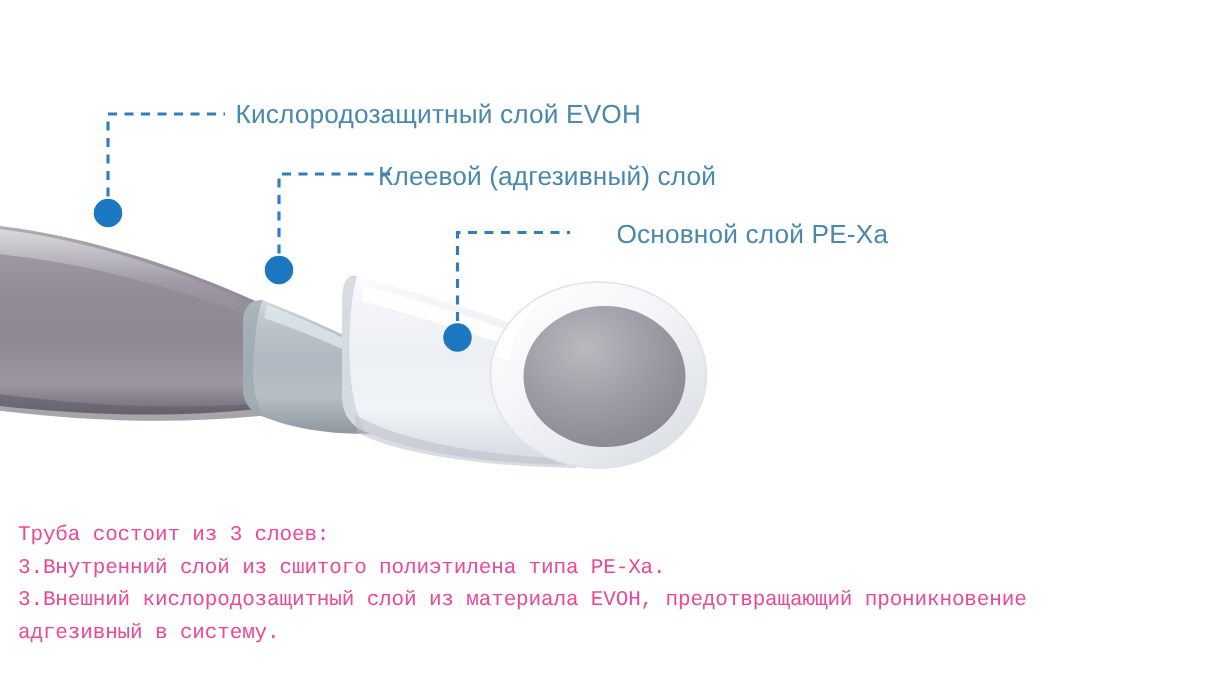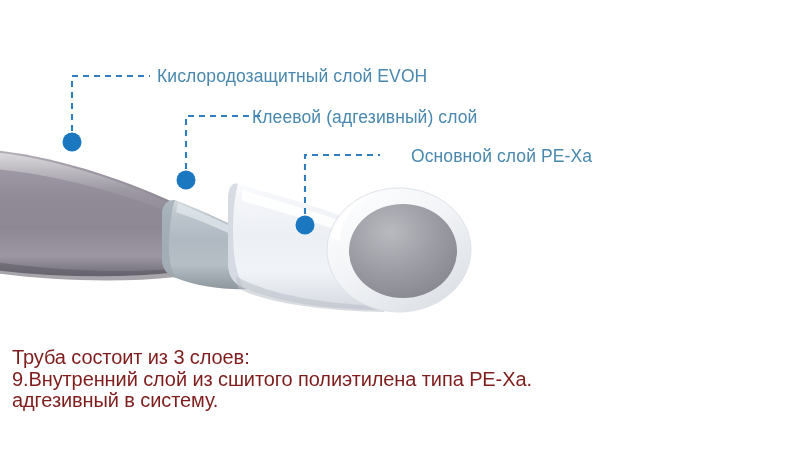--- a/index.html
+++ b/index.html
@@ -63,25 +63,26 @@
     position: absolute;
     left: 0;
     top: 340px;
     width: 809px;
     height: 123px;
     box-sizing: border-box;
     padding: 7px 10px 0 12px;
     background: #ffffff;
   }
   .desc-line {
-    color: #7f1d1d;
-    font-size: 20px;
+    color: #ec4899;
+    font-size: 14px;
     line-height: 21.5px;
     letter-spacing: -0.1px;
     white-space: pre-wrap;
+    font-family: Liberation Mono, monospace;
   }
   .desc-line.indent-cont { }
 </style>
 </head>
 <body>
 
 <div id="diagram-area">
 
   <svg id="pipe-illustration" viewBox="0 0 809 340" preserveAspectRatio="none" xmlns="http://www.w3.org/2000/svg">
     <defs>
@@ -245,15 +246,16 @@
 
   <div class="callout-label" id="label-evoh">Кислородозащитный слой EVOH</div>
 
   <div class="callout-label" id="label-adhesive">Клеевой (адгезивный) слой</div>
 
   <div class="callout-label" id="label-pexa">Основной слой PE-Xa</div>
 </div>
 
 <div id="description">
   <div class="desc-line">Труба состоит из 3 слоев:</div>
-  <div class="desc-line">9.Внутренний слой из сшитого полиэтилена типа PE-Xa.</div>
+  <div class="desc-line">3.Внутренний слой из сшитого полиэтилена типа PE-Xa.</div>
+  <div class="desc-line">3.Внешний кислородозащитный слой из материала EVOH, предотвращающий проникновение</div>
   <div class="desc-line indent-cont">адгезивный в систему.</div>
 </div>
 
 </body></html>

